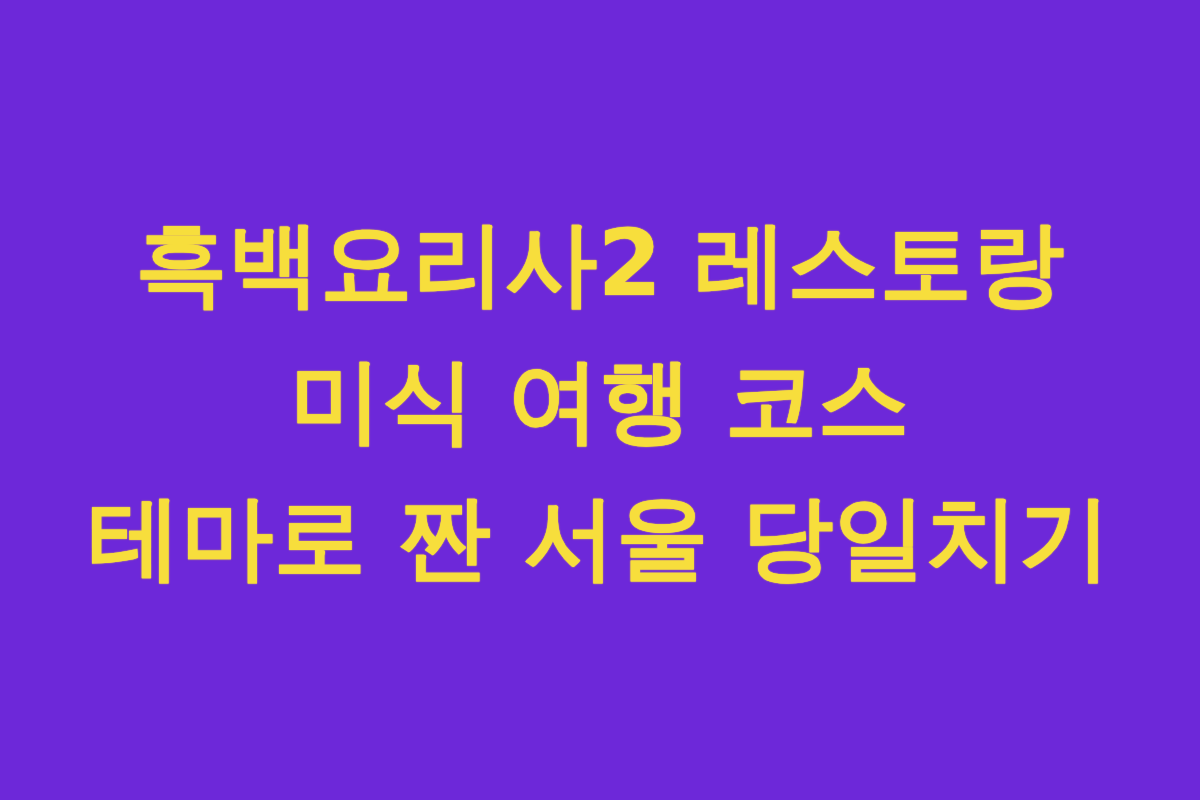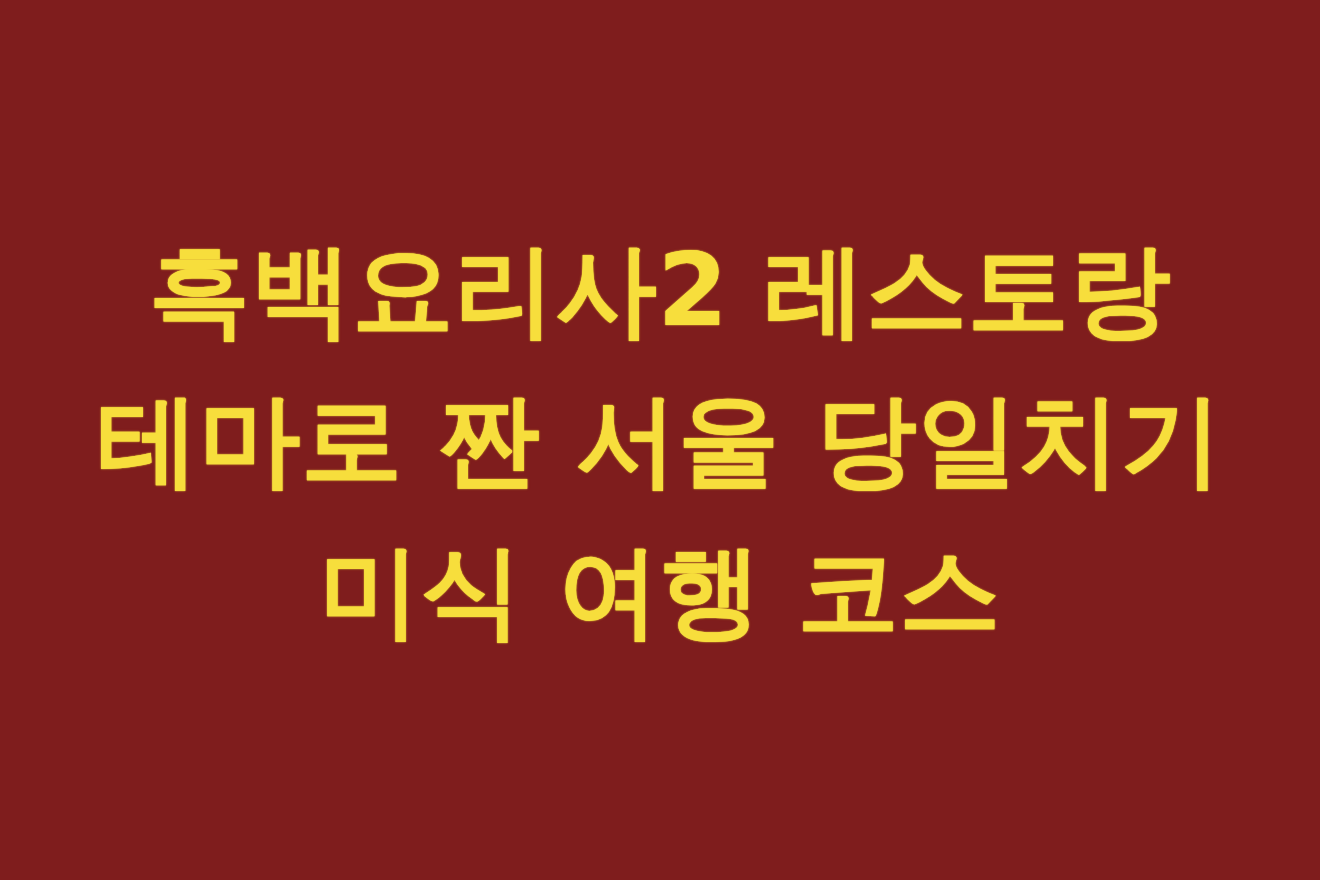--- a/index.html
+++ b/index.html
@@ -60,19 +60,19 @@
       0 0 2px rgba(247, 222, 60, 0.55);
   }
 
   .line-1 { font-size: 92px; }
   .line-2 { font-size: 92px; }
   .line-3 { font-size: 92px; }
 </style>
 </head>
 <body>
 
-<div class="banner" style="background: #7f1d1d;">
+<div class="banner" style="background: #6d28d9;">
   <div class="title-block">
     <span class="title-line line-1" style="color: rgb(247, 222, 60); text-shadow: rgb(247, 222, 60) 0px 0px 1px, rgba(247, 222, 60, 0.55) 0px 0px 2px;">흑백요리사2 레스토랑</span>
+    <span class="title-line line-3" style="color: rgb(247, 222, 60); text-shadow: rgb(247, 222, 60) 0px 0px 1px, rgba(247, 222, 60, 0.55) 0px 0px 2px;">미식 여행 코스</span>
     <span class="title-line line-2" style="color: rgb(247, 222, 60); text-shadow: rgb(247, 222, 60) 0px 0px 1px, rgba(247, 222, 60, 0.55) 0px 0px 2px;">테마로 짠 서울 당일치기</span>
-    <span class="title-line line-3" style="color: rgb(247, 222, 60); text-shadow: rgb(247, 222, 60) 0px 0px 1px, rgba(247, 222, 60, 0.55) 0px 0px 2px;">미식 여행 코스</span>
   </div>
 </div>
 
 </body></html>

